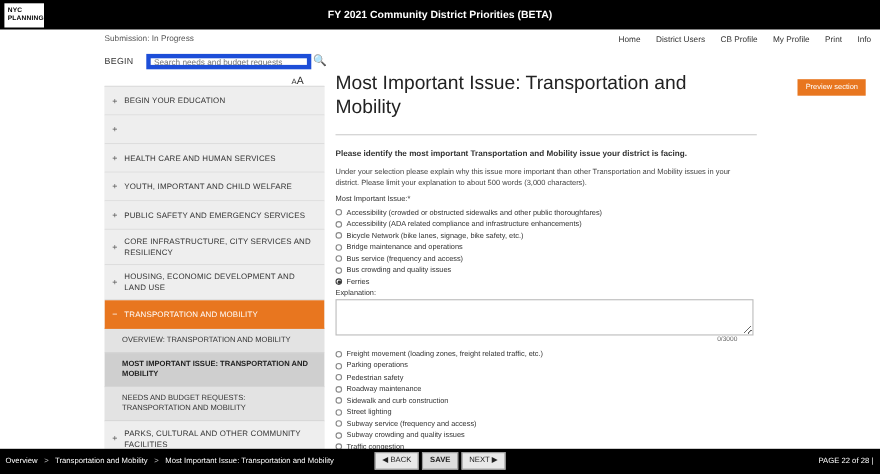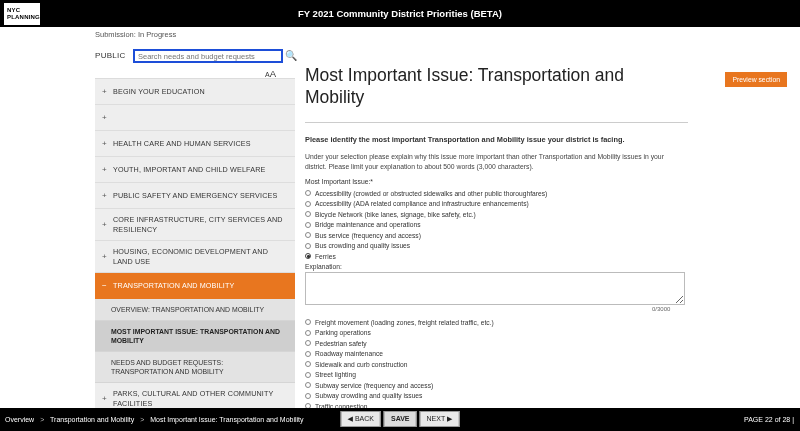--- a/index.html
+++ b/index.html
@@ -68,26 +68,27 @@
     width: 205px; height: 15px;
   }
   .search-label {
     position: absolute; left: 0; top: 2px;
     font-size: 8px; color: #333;
     letter-spacing: .3px;
   }
   .search-input {
     position: absolute; left: 38px; top: 0;
     width: 150px; height: 14px;
-    border: 2px solid #1d4ed8;
+    border: 4px solid #1d4ed8;
     background: #ffffff;
     font-size: 7.5px;
     color: #888888;
     padding: 0 3px;
     font-family: "Liberation Sans", sans-serif;
+    text-decoration: underline;
   }
   .search-icon {
     position: absolute; left: 190px; top: 1px;
     width: 12px; height: 12px;
     color: #555;
     font-size: 10px;
     line-height: 12px;
   }
   .font-size-ctl {
     position: absolute; left: 265px; top: 68px;
@@ -299,23 +300,31 @@
     <div class="topbar-title">FY 2021 Community District Priorities (BETA)</div>
   </div>
   <div class="logo">
     <div>NYC</div>
     <div>PLANNING</div>
   </div>
 
   <div class="header"></div>
   <div class="gutter-left"></div>
   <div class="submission-status">Submission: In Progress</div>
+  <div class="topnav">
+    <span>Home</span>
+    <span>District Users</span>
+    <span>CB Profile</span>
+    <span>My Profile</span>
+    <span>Print</span>
+    <span>Info</span>
+  </div>
 
   <div class="searchrow">
-    <div class="search-label">PUBLIC</div>
+    <div class="search-label">BEGIN</div>
     <input class="search-input" type="text" placeholder="Search needs and budget requests" style="">
     <div class="search-icon">🔍</div>
   </div>
   <div class="font-size-ctl">
     <span class="small">A</span><span class="big">A</span>
   </div>
 
   <div class="sidebar">
     <div class="side-item">
       <span class="plus">+</span>

